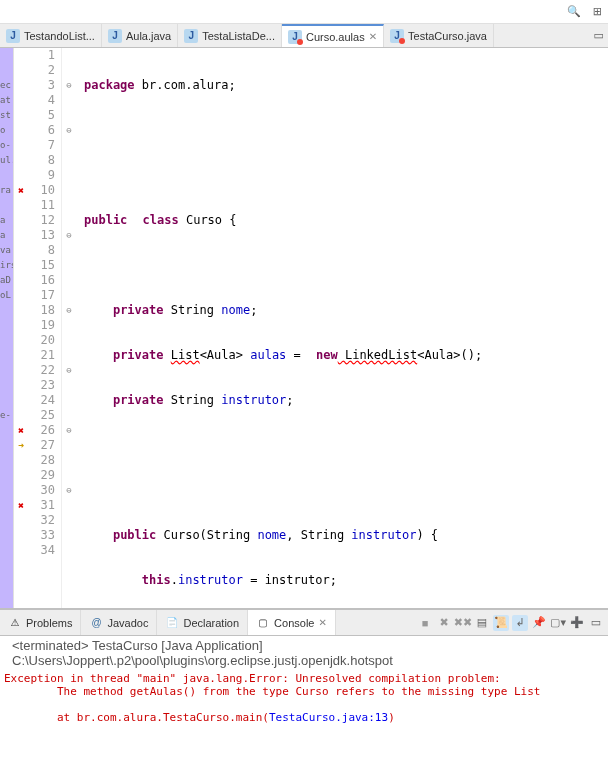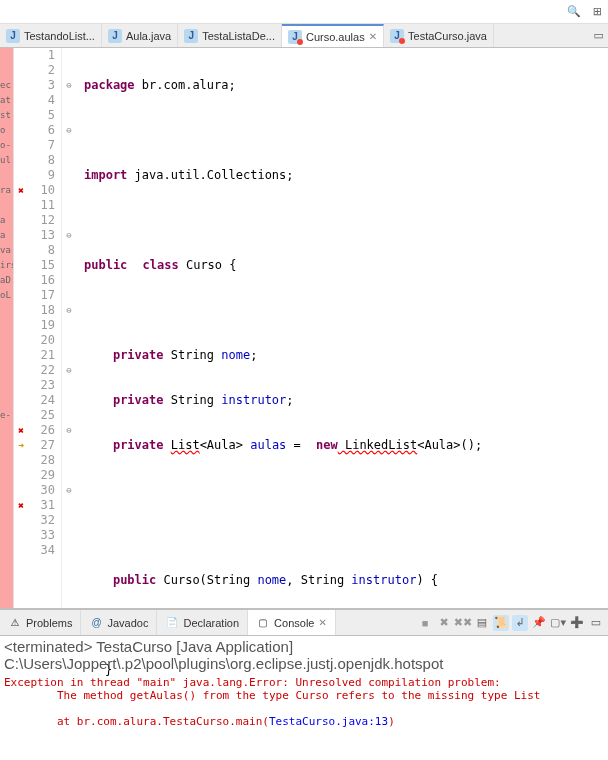--- a/index.html
+++ b/index.html
@@ -62,21 +62,21 @@
 .tab-controls { margin-left: auto; display:flex; gap:4px; padding:0 4px; color:#666; }
 .editor-wrap {
   display: flex;
   height: 560px;
   font-family: Consolas, monospace;
   font-size: 12px;
   background: #fff;
 }
 .left-strip {
   width: 14px;
-  background: #fca5a5;
+  background: #c4b5fd;
   border-right: 1px solid #e0e0e0;
   font-size: 9px;
   color: #666;
   padding-top: 2px;
 }
 .left-strip div { height: 15px; overflow: hidden; }
 .gutter {
   width: 34px;
   text-align: right;
   padding-right: 6px;
@@ -149,23 +149,23 @@
 .panel-toolbar span.active { background: #cce4f7; border-radius:2px; }
 .console-content {
   flex: 1;
   padding: 2px 4px;
   font-family: Consolas, monospace;
   font-size: 11px;
   overflow: auto;
   white-space: pre;
 }
 .console-label {
-  font-size: 15px;
+  font-size: 13px;
   color: #555;
-  padding: 2px 4px;
+  padding: 2px 12px;
 }
 .red { color: #cc0000; }
 .blue-link { color: #0000ee; }
 </style>
 </head>
 <body>
 
 <div class="top-toolbar">
   <span>🔍</span>
   <span>⊞</span>
@@ -339,27 +339,26 @@
       <div></div>
       <div>⊖</div>
       <div></div>
       <div></div>
       <div></div>
       <div></div>
     </div>
   <div class="code">
     <div><span class="kw">package</span><span> br.com.alura;</span></div>
     <div></div>
-    <div><span class="kw">import</span><span> java.util.Collections;</span></div>
     <div></div>
     <div><span class="kw">public</span> <span class="kw">class</span><span> Curso {</span></div>
     <div></div>
     <div>    <span class="kw">private</span><span> String </span><span class="fld">nome</span><span>;</span></div>
+    <div>    <span class="kw">private</span> <span class="err-underline">List</span><span>&lt;Aula&gt; </span><span class="fld">aulas</span><span> = </span><span class="kw">new</span><span class="err-underline"> LinkedList</span><span>&lt;Aula&gt;();</span></div>
     <div>    <span class="kw">private</span><span> String </span><span class="fld">instrutor</span><span>;</span></div>
-    <div>    <span class="kw">private</span> <span class="err-underline">List</span><span>&lt;Aula&gt; </span><span class="fld">aulas</span><span> = </span><span class="kw">new</span><span class="err-underline"> LinkedList</span><span>&lt;Aula&gt;();</span></div>
     <div></div>
     <div></div>
     <div>    <span class="kw">public</span><span> Curso(String </span><span class="fld">nome</span><span>, String </span><span class="fld">instrutor</span><span>) {</span></div>
     <div>        <span class="kw">this</span><span>.</span><span class="fld">instrutor</span><span> = instrutor;</span></div>
     <div><span>    }</span></div>
     
     
     
     
     

